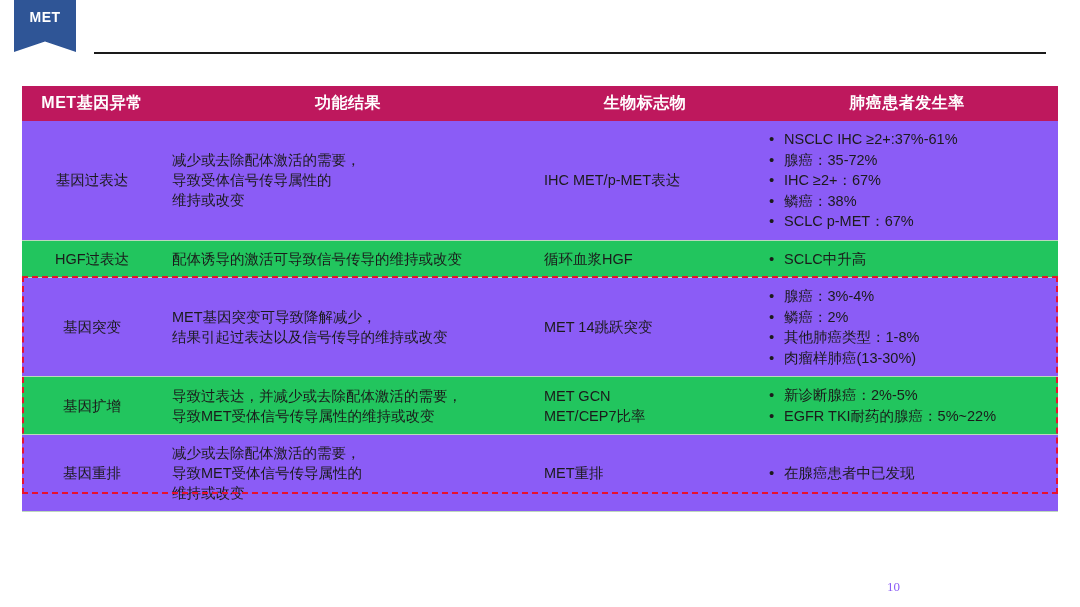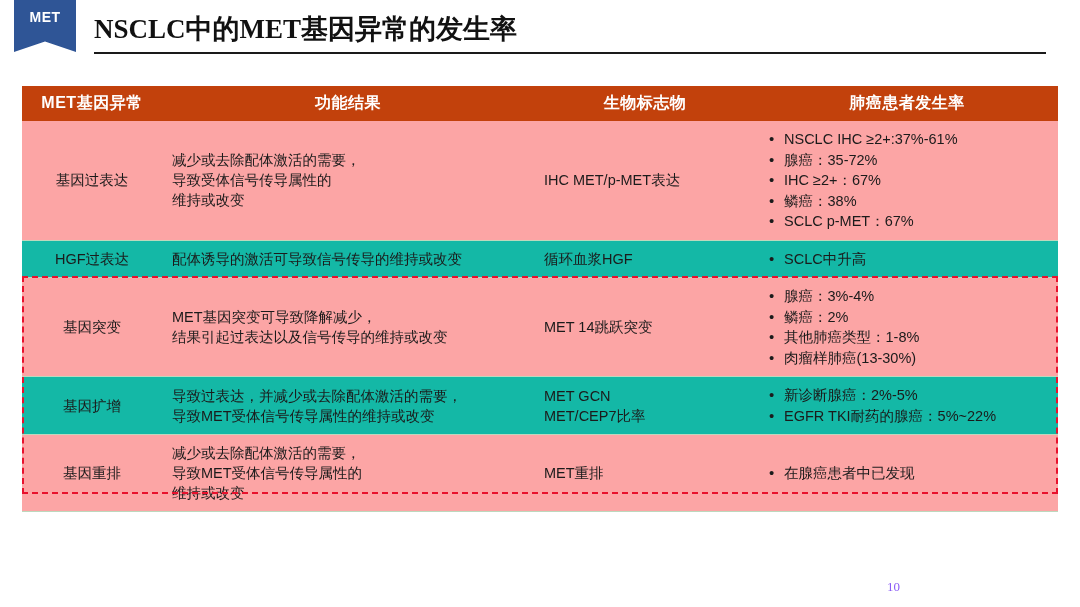--- a/index.html
+++ b/index.html
@@ -69,42 +69,42 @@
     left: 22px;
     top: 86px;
     width: 1036px;
   }
   table.met {
     border-collapse: collapse;
     width: 1036px;
     table-layout: fixed;
   }
   table.met th {
-    background: #c2410c;
+    background: #be185d;
     color: #ffffff;
     font-size: 16px;
     font-weight: bold;
     padding: 7px 6px;
     text-align: center;
     border: none;
     letter-spacing: 0.5px;
   }
   table.met td {
     font-size: 14.5px;
     color: #1b1b1b;
     vertical-align: middle;
     padding: 8px 10px;
     border-bottom: 1px solid #bdd8bd;
     line-height: 20px;
   }
   tr.shade td {
-    background: #fca5a5;
+    background: #8b5cf6;
   }
   tr.plain td {
-    background: #14b8a6;
+    background: #22c55e;
     margin-top: 15px;
   }
   .c-name { width: 140px; }
   .c-func { width: 372px; }
   .c-bio  { width: 222px; }
   .c-rate { width: 302px; }
 
   .col-name { text-align: center; padding-left: 12px; }
   .col-func { text-align: left; padding-left: 14px; }
   .col-bio  { text-align: left; padding-left: 14px; }
@@ -166,21 +166,20 @@
 </head>
 <body>
 
 <div class="slide">
 
   <div class="logo-badge">
     <span>MET</span>
   </div>
 
   <div class="title-bar">
-    <div class="slide-title">NSCLC中的MET基因异常的发生率</div>
     <div class="title-underline"></div>
   </div>
 
   <div class="table-wrap">
     <table class="met">
       <colgroup>
         <col class="c-name">
           <col class="c-func">
           <col class="c-bio">
           <col class="c-rate">

